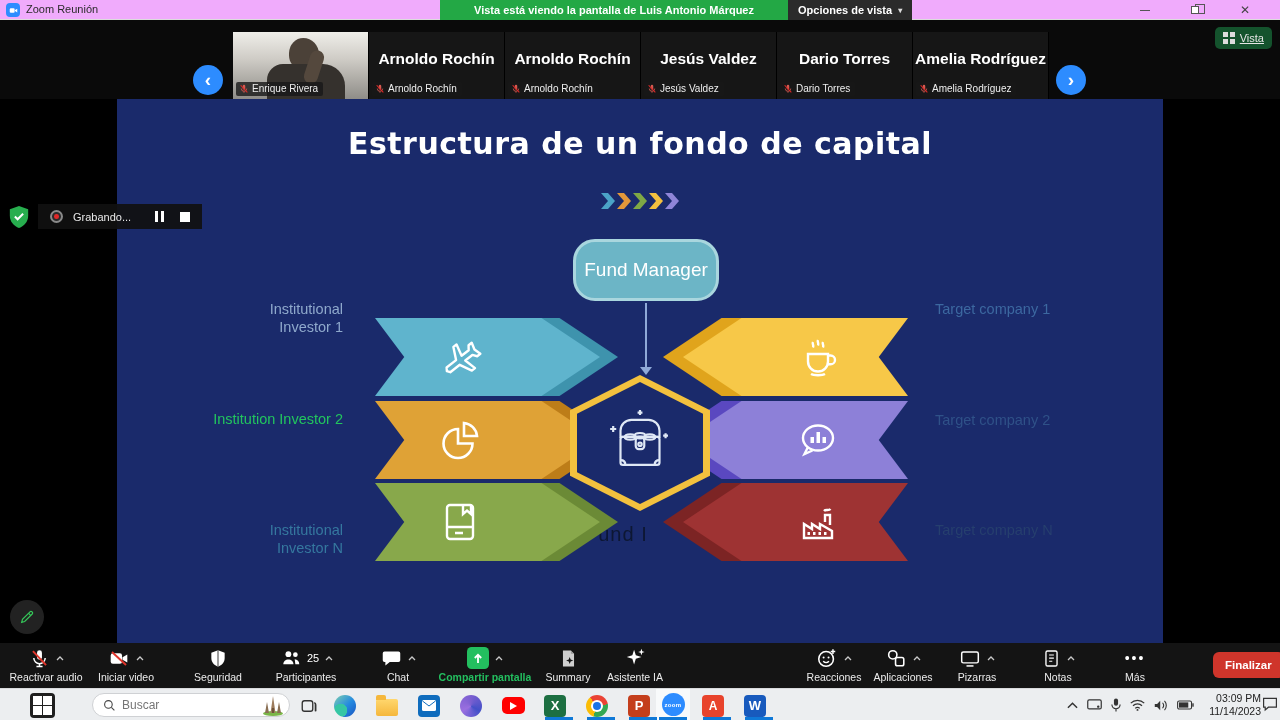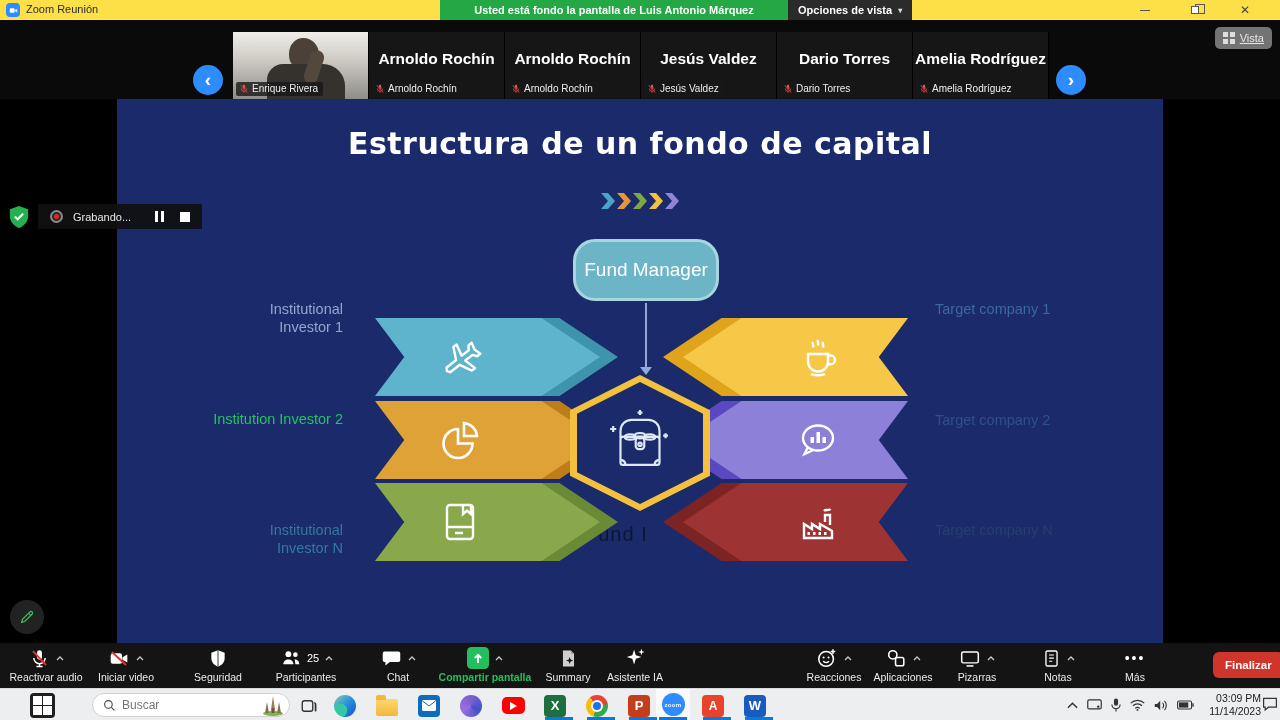--- a/index.html
+++ b/index.html
@@ -1,21 +1,21 @@
 <!DOCTYPE html>
 <html><head>
 <meta charset="utf-8">
 <style>
   * { margin:0; padding:0; box-sizing:border-box; }
   html,body { width:1280px; height:720px; }
   body { font-family:"Liberation Sans", sans-serif; background:#000; }
   .screen { position:relative; width:1280px; height:720px; overflow:hidden; background:#000; }
 
   
-  .titlebar { position:absolute; top:0; left:0; width:1280px; height:20px; background:#fde047; border-bottom:1px solid #dcdcdc; z-index:50; }
+  .titlebar { position:absolute; top:0; left:0; width:1280px; height:20px; background:#f0abfc; border-bottom:1px solid #dcdcdc; z-index:50; }
   .app-ico { position:absolute; left:6px; top:3px; width:14px; height:14px; background:#2d8cff; border-radius:4px; display:flex; align-items:center; justify-content:center; }
   .app-title { position:absolute; left:26px; top:3px; font-size:11px; color:#2b2b2b; }
   .share-banner { position:absolute; left:440px; top:0; width:348px; height:20px; background:#23a845; color:#fff; font-size:11px; font-weight:bold; display:flex; align-items:center; justify-content:center; }
   .view-opts { position:absolute; left:788px; top:0; height:20px; padding:0 10px; background:#2b2b2b; color:#fff; font-size:11px; font-weight:bold; display:flex; align-items:center; gap:6px; cursor:pointer; }
   .view-opts .dn { font-size:8px; color:#ddd; }
   .win-ctl { position:absolute; top:0; width:34px; height:20px; display:flex; align-items:center; justify-content:center; color:#444; font-size:12px; }
   .wc-min { left:1128px; } .wc-max { left:1178px; } .wc-close { left:1228px; }
   .min-glyph { width:10px; border-bottom:1.4px solid #555; height:1px; }
   .restore { width:8px; height:8px; border:1.2px solid #555; position:relative; background:#fff; }
   .restore::before { content:""; position:absolute; top:-3.5px; left:2.5px; width:8px; height:8px; border:1.2px solid #555; z-index:-1; }
@@ -25,21 +25,21 @@
   .nav-arrow { position:absolute; top:45px; width:30px; height:30px; border-radius:50%; background:#2d8cff; color:#fff; font-size:19px; font-weight:bold; display:flex; align-items:center; justify-content:center; cursor:pointer; line-height:1; padding-bottom:2px; }
   .na-left { left:193px; } .na-right { left:1056px; }
   .tiles { position:absolute; left:233px; top:12px; height:67px; display:flex; }
   .tile { position:relative; width:136px; height:67px; background:#161616; border-right:1px solid #000; overflow:hidden; }
   .tile .bigname { position:absolute; top:18px; left:0; width:100%; text-align:center; color:#fff; font-size:15.5px; font-weight:bold; white-space:nowrap; }
   .name-tag { position:absolute; left:3px; bottom:3px; background:rgba(24,24,24,.8); color:#eee; font-size:10px; padding:1px 5px 2px 3px; display:flex; align-items:center; gap:3px; border-radius:2px; white-space:nowrap; }
   .video-bg { position:absolute; inset:0; background:linear-gradient(180deg,#efeee9 0%,#cfccc6 40%,#8f8d88 100%); }
   .vhead { position:absolute; left:56px; top:6px; width:30px; height:32px; border-radius:48% 52% 46% 46%; background:#4b4138; }
   .vbody { position:absolute; left:34px; top:32px; width:78px; height:38px; border-radius:16px 22px 0 0; background:#35312d; }
   .varm { position:absolute; left:74px; top:18px; width:14px; height:34px; border-radius:8px; background:#54483d; transform:rotate(18deg); }
-  .vista-btn { position:absolute; right:8px; top:7px; height:22px; padding:0 8px; background:#737373; border-radius:5px; color:#e6e6e6; font-size:11px; display:flex; align-items:center; gap:5px; cursor:pointer;text-decoration:underline; }
+  .vista-btn { position:absolute; right:8px; top:7px; height:22px; padding:0 8px; background:#14532d; border-radius:5px; color:#e6e6e6; font-size:11px; display:flex; align-items:center; gap:5px; cursor:pointer;text-decoration:underline; }
 
   
   .stage { position:absolute; top:99px; left:0; width:1280px; height:544px; background:#000; }
   .slide { position:absolute; left:117px; top:0; width:1046px; height:544px; background:#1a2a6b; overflow:hidden;padding-left:26px; }
   .slide-title { position:absolute; top:27px; left:0; width:100%; text-align:center; color:#fff; font-size:30px; font-weight:bold; font-family:"DejaVu Sans","Liberation Sans",sans-serif; letter-spacing:.5px; }
   .chevrow { position:absolute; top:94px; left:0; width:100%; display:flex; justify-content:center; gap:2px; }
 
   .fm-box { position:absolute; left:456px; top:140px; width:146px; height:62px; background:#6cb5c6; border:3px solid #a9d6de; border-radius:22px; color:#fff; font-size:19px; display:flex; align-items:center; justify-content:center; text-align:center; line-height:1.2; }
   .fm-line { position:absolute; left:528px; top:204px; width:2px; height:64px; background:#8fa9d8; }
   .fm-arrowhead { position:absolute; left:523px; top:268px; width:0; height:0; border:6px solid transparent; border-top:8px solid #8fa9d8; }
@@ -124,21 +124,21 @@
 <div class="screen">
 
   <div class="titlebar">
     <div class="app-ico">
       <svg width="9" height="9" viewBox="0 0 24 24">
           <rect x="2" y="6" width="13" height="12" rx="3" fill="#fff"></rect>
           <path d="M16 10.5l6-3.5v10l-6-3.5z" fill="#fff"></path>
         </svg>
     </div>
     <span class="app-title">Zoom Reunión</span>
-    <div class="share-banner">Usted está fondo la pantalla de Luis Antonio Márquez</div>
+    <div class="share-banner">Vista está viendo la pantalla de Luis Antonio Márquez</div>
     <div class="view-opts">
       <span>Opciones de vista</span>
       <span class="dn">▾</span>
     </div>
     <div class="win-ctl wc-min">
         <span class="min-glyph"></span>
       </div>
     <div class="win-ctl wc-max">
         <span class="restore"></span>
       </div>

